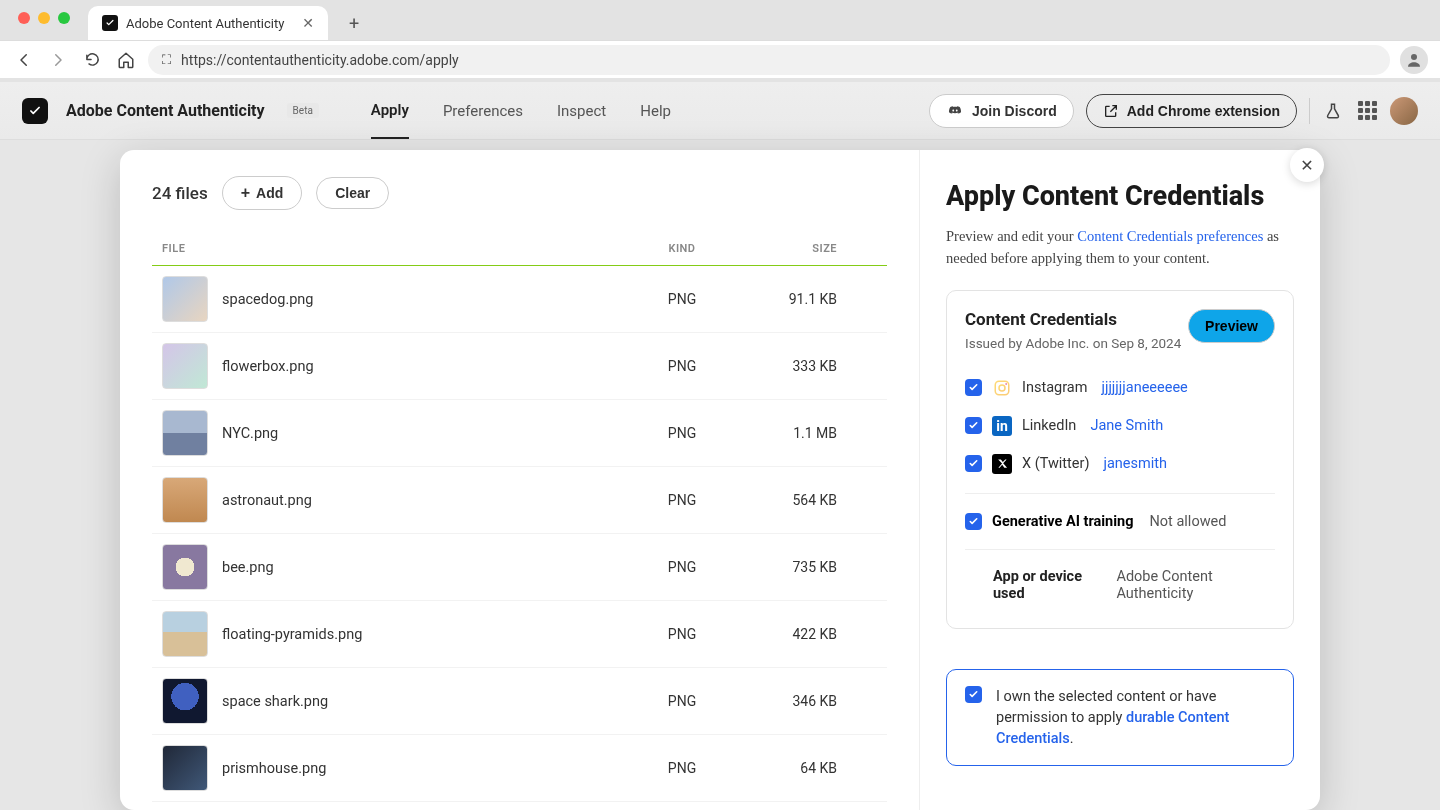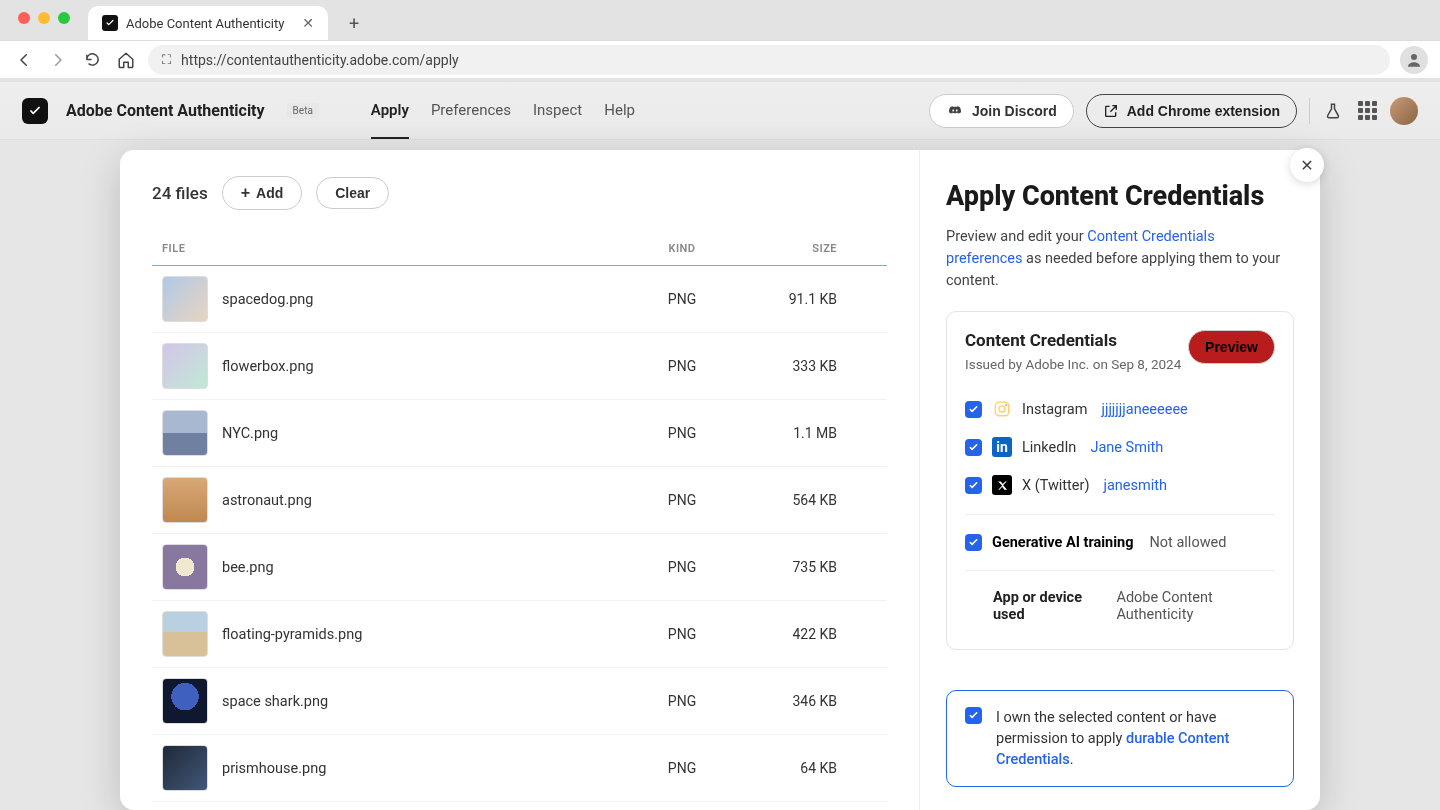--- a/index.html
+++ b/index.html
@@ -89,21 +89,21 @@
   border-bottom: 1px solid #ddd;
 }
 .app-logo {
   background: #111;
   width: 26px; height: 26px;
   border-radius: 6px;
   display:flex;align-items:center;justify-content:center;
 }
 .app-name { font-weight: 700; font-size: 16px; color: #222; }
 .beta-badge { font-size: 10px; background:#e8e8e8; padding:2px 6px; border-radius:3px; color:#666; margin-left:4px;}
-.nav-tabs { display:flex; gap:22px; margin-left: 34px; }
+.nav-tabs { display:flex; gap:34px; margin-left: 34px; align-items: center; }
 .nav-tab { font-size: 15px; color:#555; padding: 18px 0; }
 .nav-tab.active { color:#222; font-weight:600; border-bottom: 2px solid #222; }
 .header-right { margin-left:auto; display:flex; align-items:center; gap:12px; }
 .pill-btn {
   border-radius: 20px;
   padding: 8px 16px;
   font-size: 14px;
   font-weight: 600;
   display:flex;align-items:center;gap:8px;
   border: none;
@@ -203,32 +203,32 @@
 
 
 .modal-right {
   width: 400px;
   padding: 30px 26px 20px 26px;
   display:flex;
   flex-direction:column;
   overflow-y:auto;
 }
 .panel-title { font-size: 27px; font-weight: 800; color:#1a1a1a; margin-bottom: 14px; }
-.panel-desc { font-size: 14.5px; color:#444; line-height:1.5; margin-bottom: 20px;}
+.panel-desc { font-size: 14.5px; color:#444; line-height:1.5; margin-bottom: 20px; font-family: Liberation Serif, serif;}
 .panel-desc a { color:#2563eb; text-decoration:none; }
 
 .cc-card {
   border: 1px solid #e3e3e3;
   border-radius: 10px;
   padding: 18px 18px;
 }
 .cc-head { display:flex; align-items:flex-start; justify-content:space-between; }
 .cc-head-txt h3 { font-size: 17px; font-weight:700; color:#222; }
 .cc-issued { font-size: 13.5px; color:#666; margin-top:6px; }
-.preview-btn { border:1px solid #ccc; border-radius:18px; padding:8px 16px; font-size:14px; font-weight:600; background:#b91c1c;}
+.preview-btn { border:1px solid #ccc; border-radius:18px; padding:8px 16px; font-size:14px; font-weight:600; background:#0ea5e9;}
 .cc-list { margin-top: 18px; }
 .cc-item { display:flex; align-items:center; gap:10px; padding: 9px 0; font-size:14.5px; }
 .checkbox {
   width:17px;height:17px;border-radius:4px;
   background:#2563eb;
   display:flex;align-items:center;justify-content:center;
   flex-shrink:0;
 }
 .checkbox svg{color:#fff;}
 .social-icon { width:20px;height:20px; display:flex;align-items:center;justify-content:center; border-radius:3px;flex-shrink:0;}

